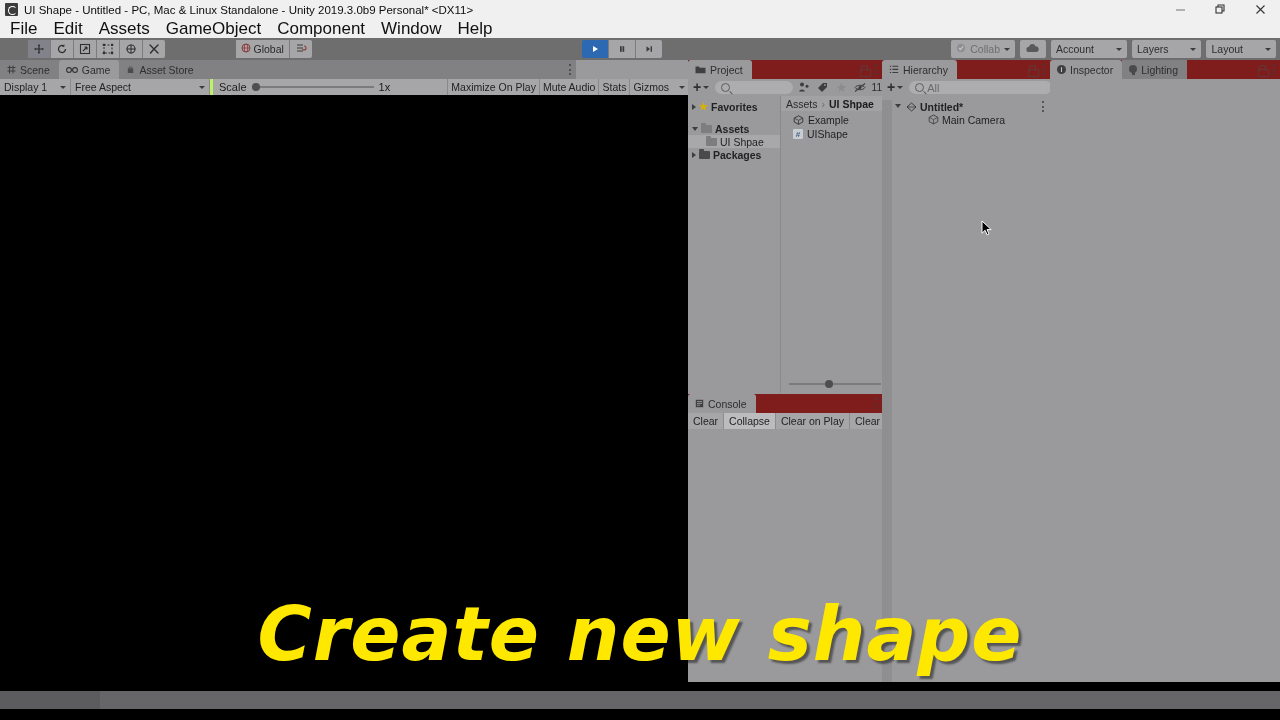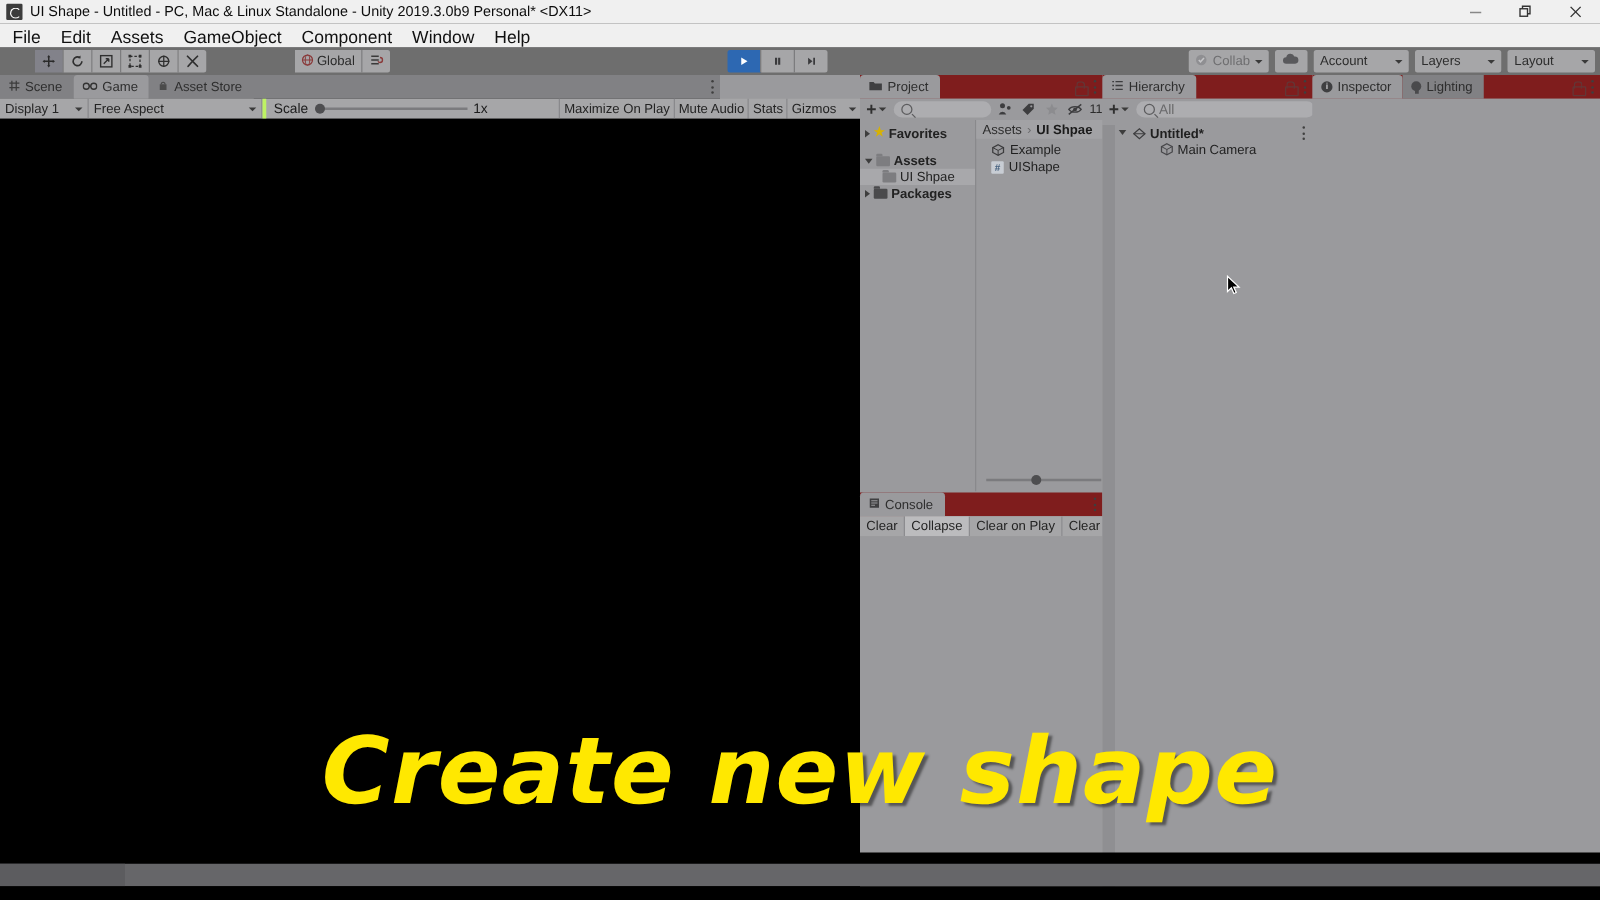--- a/index.html
+++ b/index.html
@@ -32,21 +32,21 @@
   .tb-ctrls{margin-left:auto;display:flex;height:19px;}
   .tb-btn{width:40px;height:19px;display:flex;align-items:center;justify-content:center;}
   .tb-btn svg{display:block;}
 
   
   .menubar{
     position:absolute;left:0;top:19px;width:1280px;height:19px;
     background:#f0f0f0;display:flex;align-items:center;
   }
   .menu-item{
-    font-size:14px;color:#101010;padding:0 8px;height:19px;
+    font-size:17px;color:#101010;padding:0 8px;height:19px;
     display:flex;align-items:center;white-space:nowrap;text-align:right;
   }
   .menu-item:first-child{margin-left:2px;}
 
   
   .unity{
     position:absolute;left:0;top:38px;width:1280px;height:682px;
     background:#9a9a9d;
   }
 
@@ -234,21 +234,21 @@
     position:absolute;left:0;top:682px;width:1280px;height:22px;background:#000;
   }
   .statusinner{
     position:absolute;left:0;top:691px;width:1280px;height:18px;background:#666669;
   }
   .statusinner .dark{position:absolute;left:0;top:0;width:100px;height:18px;background:#5c5c5f;}
   .statusbottom{position:absolute;left:0;top:709px;width:1280px;height:11px;background:#000;}
 
   
   .caption{
-    position:absolute;left:0;top:567px;width:1280px;height:100px;
+    position:absolute;left:0;top:584px;width:1280px;height:100px;
     display:flex;align-items:center;justify-content:center;
     font-family:"DejaVu Sans", sans-serif;
     font-size:74px;font-weight:bold;font-style:italic;
     color:#ffe800;
     letter-spacing:1px;
     text-shadow:3px 3px 2px rgba(0,0,0,.45);
     pointer-events:none;white-space:nowrap;
   }
 
   

